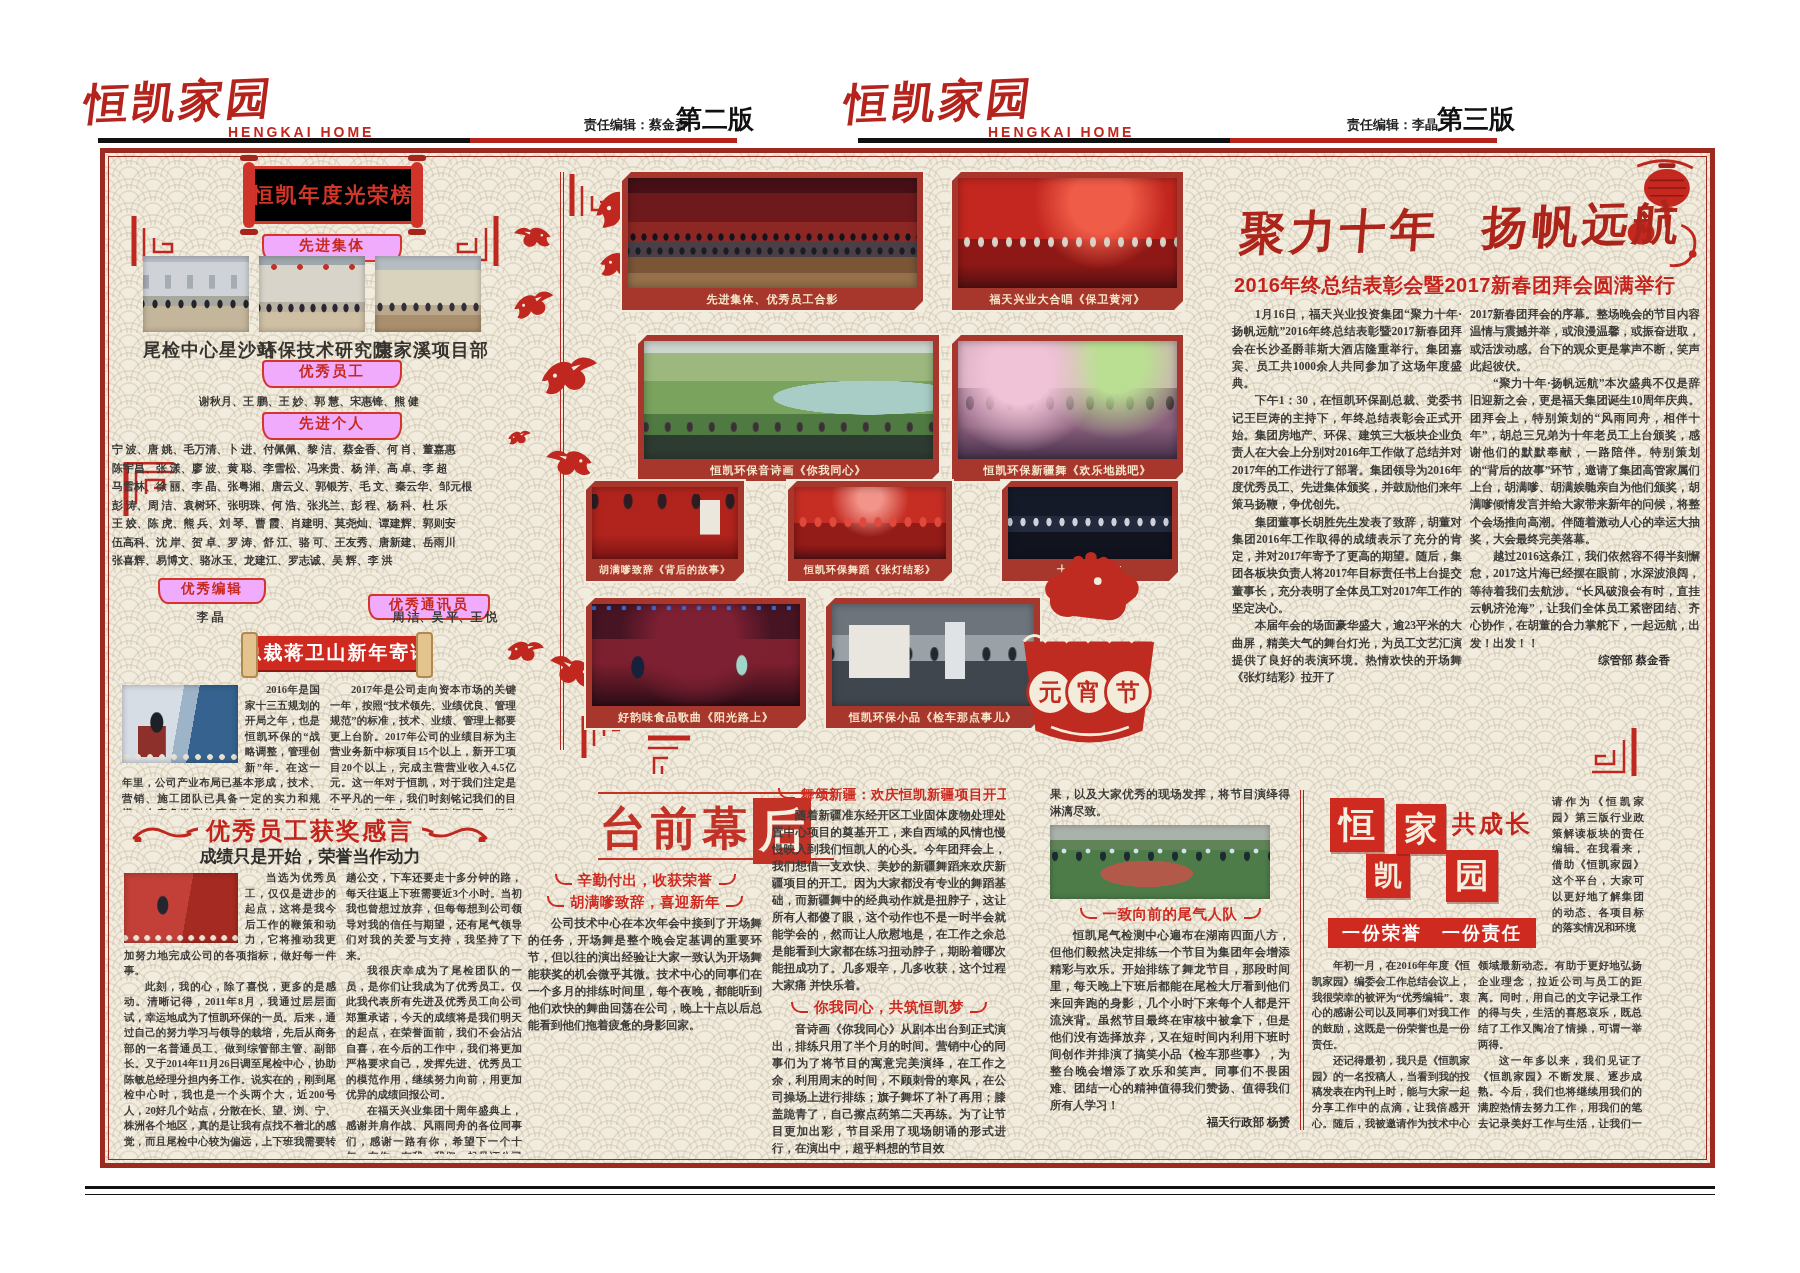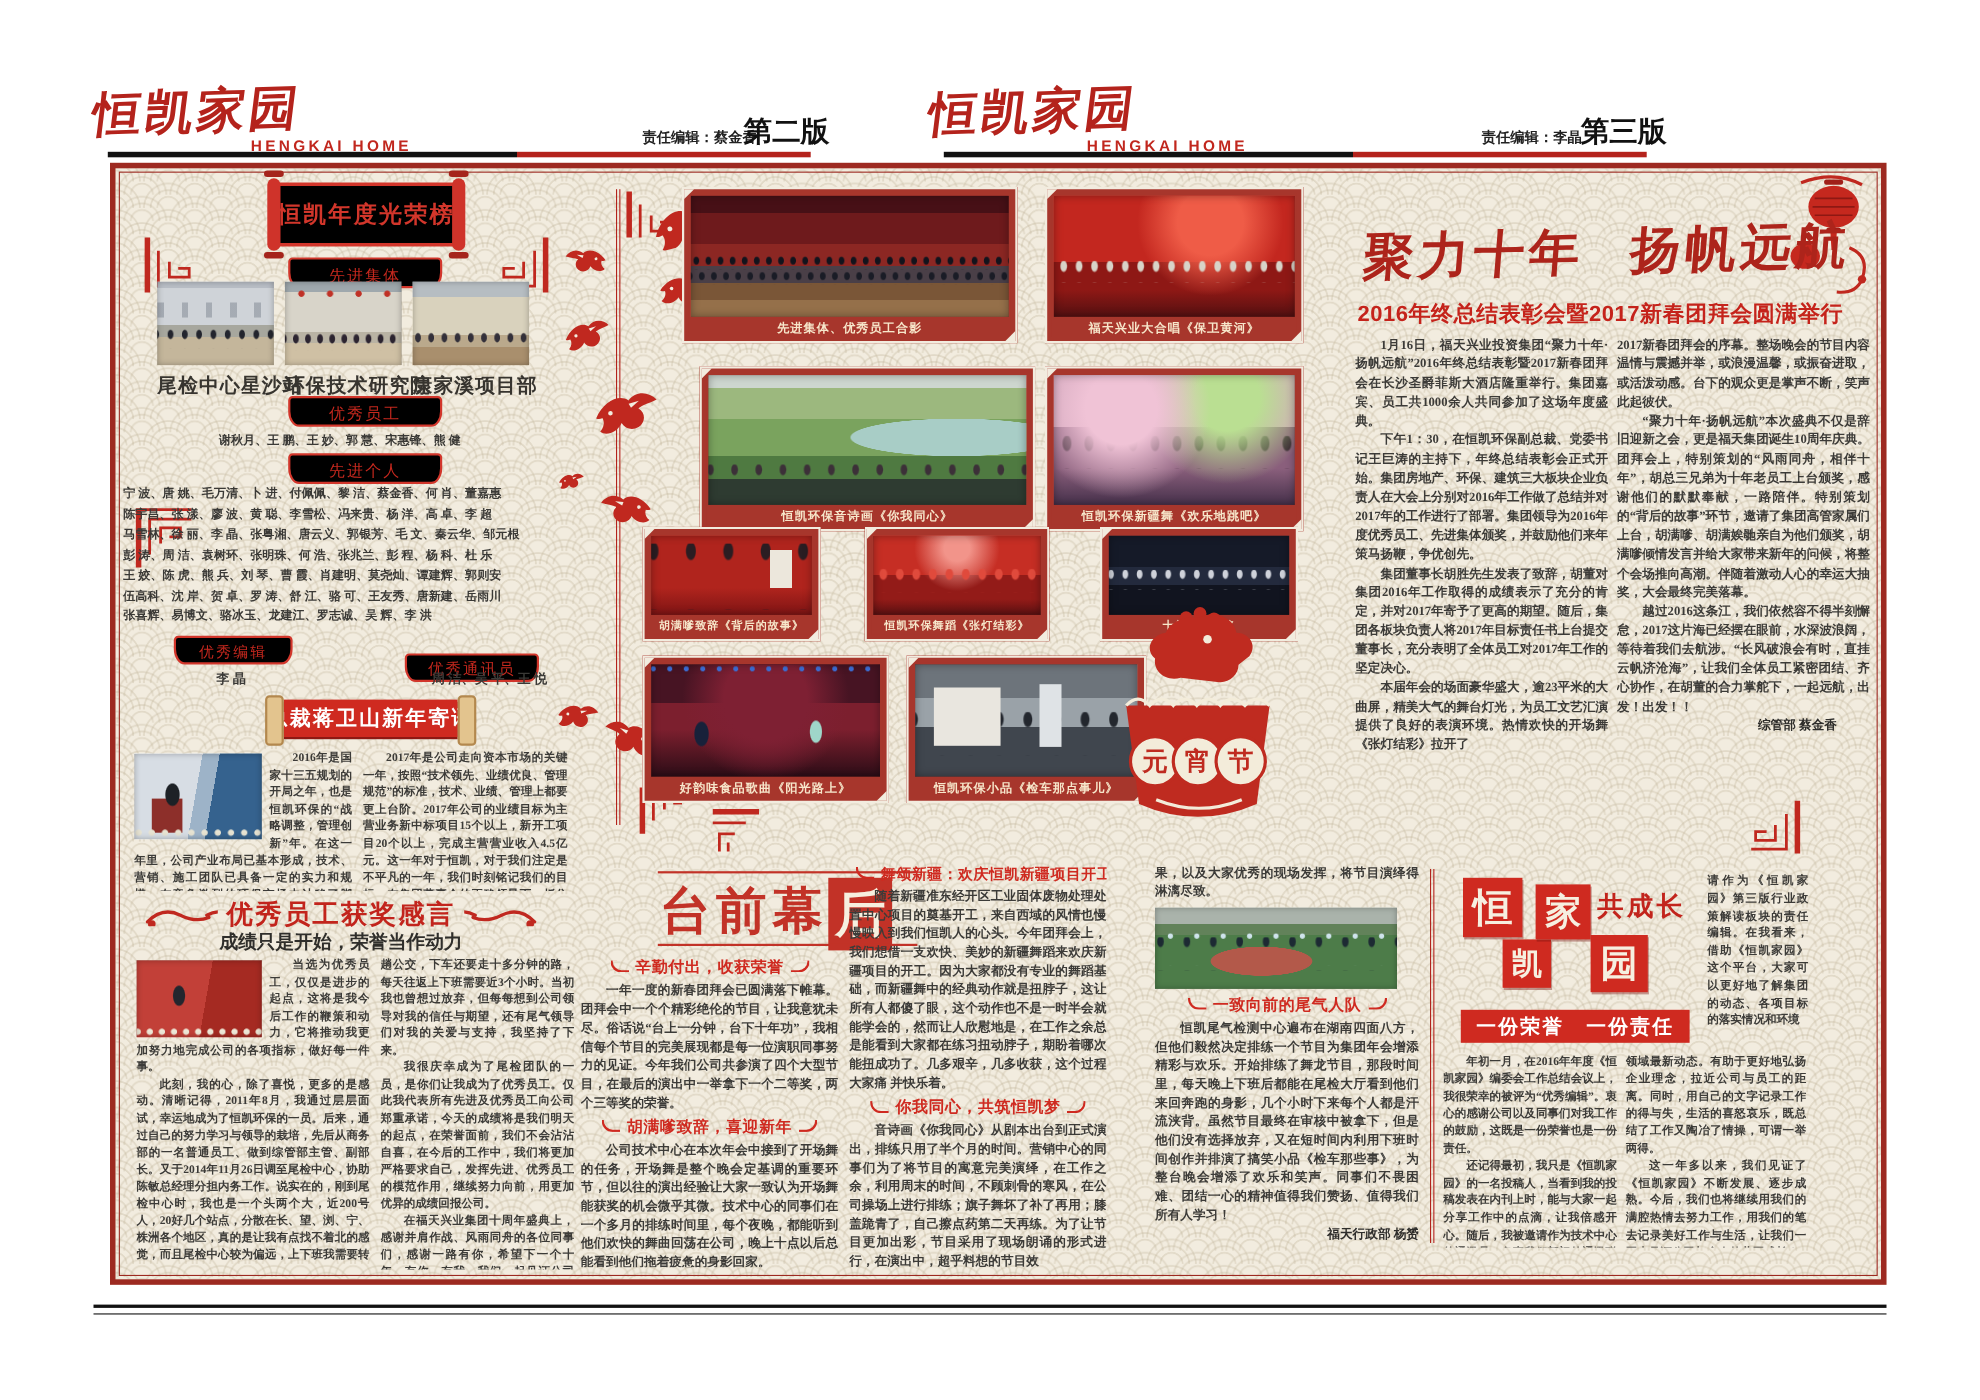--- a/index.html
+++ b/index.html
@@ -19,21 +19,21 @@
       radial-gradient(circle at 50% 100%, rgba(187,174,146,0) 9px, rgba(187,174,146,.30) 9.6px 10.6px, rgba(187,174,146,0) 11.2px, rgba(187,174,146,0) 15px, rgba(187,174,146,.30) 15.6px 16.6px, rgba(187,174,146,0) 17.2px, rgba(187,174,146,0) 21px, rgba(187,174,146,.30) 21.6px 22.6px, rgba(187,174,146,0) 23.2px),
       radial-gradient(circle at 50% 100%, rgba(187,174,146,0) 9px, rgba(187,174,146,.30) 9.6px 10.6px, rgba(187,174,146,0) 11.2px, rgba(187,174,146,0) 15px, rgba(187,174,146,.30) 15.6px 16.6px, rgba(187,174,146,0) 17.2px, rgba(187,174,146,0) 21px, rgba(187,174,146,.30) 21.6px 22.6px, rgba(187,174,146,0) 23.2px);
     background-size:48px 24px;background-position:0 0,24px 12px;}
   .bigbox::after{content:"";position:absolute;inset:3px;border:1px solid #9d2a21;pointer-events:none;}
   
   .scrollbox{border:3px solid #d2362b;background:#000000;color:#d2362b;font-weight:900;font-size:21px;letter-spacing:2px;display:flex;align-items:center;justify-content:center;border-radius:6px;white-space:nowrap;}
   .rod{position:absolute;width:12px;background:#cf332a;border-radius:6px;}
   .rod::before,.rod::after{content:"";position:absolute;left:-3px;width:18px;height:6px;background:#a5241c;border-radius:3px;}
   .rod::before{top:-7px;} .rod::after{bottom:-7px;}
   
-  .ribbon{border:2px solid #d2362b;background:#000000;color:#c6281e;font-weight:normal;font-size:14.5px;text-align:center;border-radius:4px 4px 10px 10px/4px 4px 14px 14px;display:flex;align-items:flex-end;justify-content:center;letter-spacing:2px;white-space:nowrap;}
+  .ribbon{border:2px solid #d2362b;background:#f0abfc;color:#c6281e;font-weight:bold;font-size:14.5px;text-align:center;border-radius:4px 4px 10px 10px/4px 4px 14px 14px;display:flex;align-items:flex-start;justify-content:center;letter-spacing:2px;white-space:nowrap;}
   .ribbon::before,.ribbon::after{content:"";position:absolute;top:6px;width:13px;height:20px;border:2px solid #d2362b;background:#faf5e9;z-index:-1;}
   .ribbon::before{left:-11px;transform:skewY(-16deg);}
   .ribbon::after{right:-11px;transform:skewY(16deg);}
   
   .redscroll{background:#cf2a20;color:#fff;font-weight:900;text-align:center;font-size:19px;letter-spacing:2px;display:flex;align-items:center;justify-content:center;white-space:nowrap;box-shadow:0 2px 0 #8e1813;}
   .redscroll::before,.redscroll::after{content:"";position:absolute;top:-4px;width:13px;height:42px;background:#e3c48e;border:2px solid #b3884e;border-radius:4px;}
   .redscroll::before{left:-17px;} .redscroll::after{right:-17px;}
   
   .copy{color:#3c3b38;text-align:justify;font-weight:bold;}
   .copy p{margin:0;text-indent:2em;}
@@ -374,21 +374,20 @@
 </svg>
 
 <div class="abs" style="left:598px;top:792px;width:236px;height:2px;background:#c23227;"></div>
 <div class="abs stage-title" style="left:600px;top:796px;">
   <span>台前幕</span><span class="boxed">后</span>
 </div>
 <div class="abs" style="left:598px;top:858px;width:236px;height:2px;background:#c23227;"></div>
 
 <div class="abs copy szstage" style="left:528px;top:872px;width:234px;height:280px;overflow:hidden;">
   <div class="subhead"><span>辛勤付出，收获荣誉</span></div>
-  <p>一年一度的新春团拜会已圆满落下帷幕。团拜会中一个个精彩绝伦的节目，让我意犹未尽。俗话说“台上一分钟，台下十年功”，我相信每个节目的完美展现都是每一位演职同事努力的见证。今年我们公司共参演了四个大型节目，在最后的演出中一举拿下一个二等奖，两个三等奖的荣誉。</p>
   <div class="subhead" style="margin-top:5px;"><span>胡满嗲致辞，喜迎新年</span></div>
   <p>公司技术中心在本次年会中接到了开场舞的任务，开场舞是整个晚会定基调的重要环节，但以往的演出经验让大家一致认为开场舞能获奖的机会微乎其微。技术中心的同事们在一个多月的排练时间里，每个夜晚，都能听到他们欢快的舞曲回荡在公司，晚上十点以后总能看到他们拖着疲惫的身影回家。</p>
 </div>
 
 <div class="abs copy szstage" style="left:772px;top:786px;width:234px;height:368px;overflow:hidden;">
   <div class="subhead" style="font-size:13.5px;"><span>舞颂新疆：欢庆恒凯新疆项目开工</span></div>
   <p>随着新疆准东经开区工业固体废物处理处置中心项目的奠基开工，来自西域的风情也慢慢映入到我们恒凯人的心头。今年团拜会上，我们想借一支欢快、美妙的新疆舞蹈来欢庆新疆项目的开工。因为大家都没有专业的舞蹈基础，而新疆舞中的经典动作就是扭脖子，这让所有人都傻了眼，这个动作也不是一时半会就能学会的，然而让人欣慰地是，在工作之余总是能看到大家都在练习扭动脖子，期盼着哪次能扭成功了。几多艰辛，几多收获，这个过程大家痛 并快乐着。</p>
   <div class="subhead" style="margin-top:5px;"><span>你我同心，共筑恒凯梦</span></div>
   <p>音诗画《你我同心》从剧本出台到正式演出，排练只用了半个月的时间。营销中心的同事们为了将节目的寓意完美演绎，在工作之余，利用周末的时间，不顾刺骨的寒风，在公司操场上进行排练；旗子舞坏了补了再用；膝盖跪青了，自己擦点药第二天再练。为了让节目更加出彩，节目采用了现场朗诵的形式进行，在演出中，超乎料想的节目效</p>
 </div>

